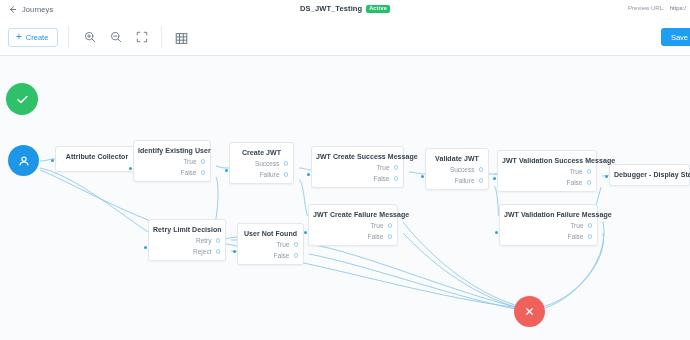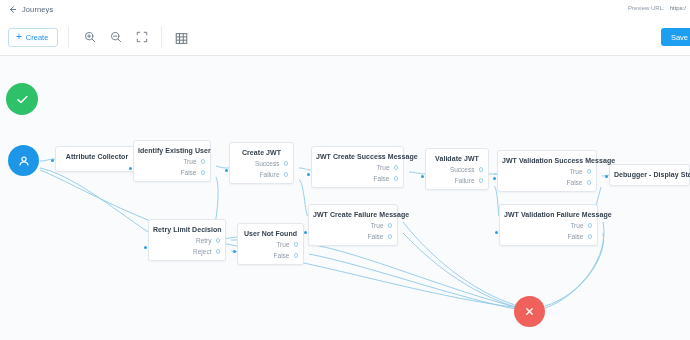--- a/index.html
+++ b/index.html
@@ -268,20 +268,24 @@
     <div class="back-wrap">
       <span class="back-arrow">
         <svg width="9" height="9" viewBox="0 0 12 12" fill="none" stroke="#5a6b7b" stroke-width="1.2" stroke-linecap="round" stroke-linejoin="round">
           <path d="M7.5 2 L3.5 6 L7.5 10"></path>
             <path d="M3.5 6 L10 6"></path>
         </svg>
       </span>
       <span class="breadcrumb-text">Journeys</span>
     </div>
 
+    <div class="title-wrap">
+      <span class="journey-title">DS_JWT_Testing</span>
+      <span class="status-badge">Active</span>
+    </div>
 
     <div class="preview-wrap">
       <span class="preview-label">Preview URL:</span>
       <span class="preview-url">https:/</span>
     </div>
   </div>
 
   <div class="toolbar">
     <div class="nodes-btn">
       <span class="plus">+</span>

